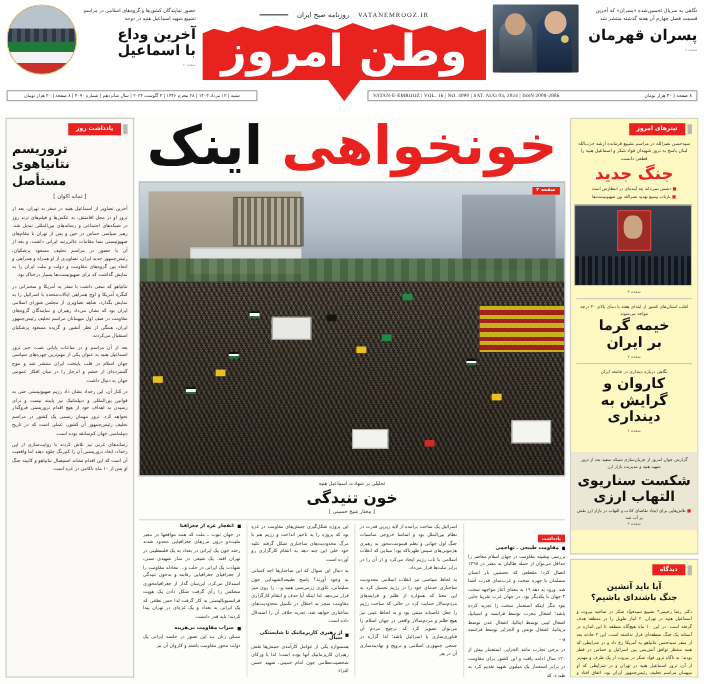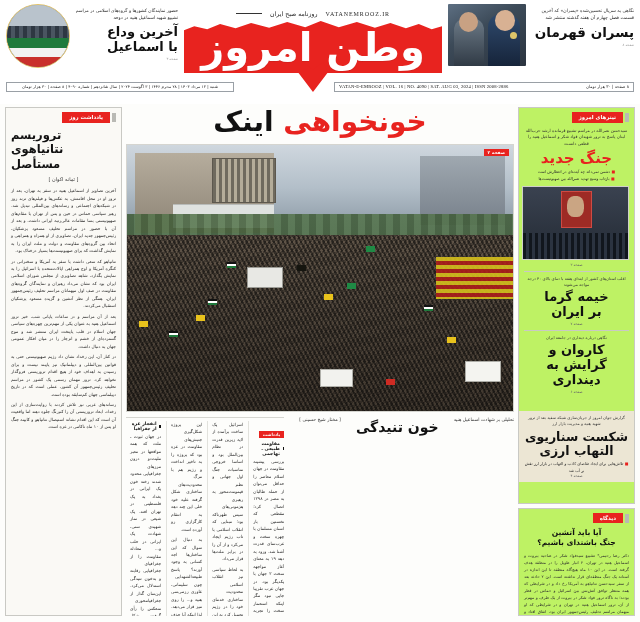--- a/index.html
+++ b/index.html
@@ -87,21 +87,21 @@
   .sec-tick{width:4px;height:9px;background:#b9b9b4;}
 
   .op-title{font-size:11.5px;font-weight:bold;line-height:1.3;text-align:left;color:#111;margin:2px 0 4px 0;}
   .op-byline{font-size:5px;text-align:center;color:#333;margin-bottom:5px;}
   .body-text{font-size:4.35px;line-height:1.72;text-align:justify;color:#2c2c2c;}
 
   
   .lead-kicker{font-size:6.6px;font-weight:bold;text-align:center;color:#151515;padding:5px 8px 2px 8px;line-height:1.4;}
   .lead-head{
     text-align:center;font-weight:bold;line-height:1;padding:1px 0 5px 0;
-    font-size:28px;letter-spacing:-1px;
+    font-size:49px;letter-spacing:-1px;
   }
   .lead-head .k1{color:#111;}
   .lead-head .k2{color:#e8231f;}
   .lead-photo{
     position:relative;width:100%;height:268px;overflow:hidden;background:#8e9aa5;border:1px solid #d5d5d0;box-sizing:border-box;
   }
   .ph-sky{position:absolute;inset:0;background:linear-gradient(180deg,#cfd7de 0%,#b3bfc9 16%,#9aa7b2 26%,#6e7b86 40%,#4c5560 100%);}
   .ph-bldgL{position:absolute;left:2%;top:3%;width:36%;height:30%;background:linear-gradient(180deg,#b6ad9d,#8d8475);}
   .ph-mural{position:absolute;left:22%;top:5%;width:16%;height:16%;background:repeating-linear-gradient(90deg,#6f6a5e 0 3px,#b4ac99 3px 6px);border:1px solid #5d584e;}
   .ph-bldgW{position:absolute;left:12%;top:22%;width:26%;height:9%;background:#dfe2e0;border-top:1px solid #b8bbb9;}
@@ -122,33 +122,33 @@
   .f-blk{background:#15150f;}
   .ph-truck{position:absolute;left:31%;top:46%;width:9%;height:7%;background:#e8e8e4;border:1px solid #9b9b95;}
   .ph-amb{position:absolute;left:50%;bottom:9%;width:8%;height:6%;background:#f2f2ee;border:1px solid #b0b0aa;}
   .ph-amb2{position:absolute;right:3%;bottom:11%;width:9%;height:7%;background:#f4f4f0;border:1px solid #adada7;}
   .ph-banner{position:absolute;right:0;top:42%;width:20%;height:16%;background:repeating-linear-gradient(180deg,#d6c01c 0 4px,#ad1f1a 4px 8px);opacity:.9;}
   .page-badge{
     position:absolute;right:4px;top:4px;background:#e8231f;color:#fff;font-size:4.4px;padding:1px 4px;font-weight:bold;z-index:5;
   }
 
   
-  .bot-wrap{flex:1;display:flex;flex-direction:row;min-height:0;padding-top:2px;gap:15px;}
+  .bot-wrap{flex:1;display:flex;flex-direction:column;min-height:0;padding-top:2px;}
   .bot-kicker{font-size:4.6px;text-align:center;color:#333;}
   .bot-head{font-size:14px;font-weight:bold;text-align:center;color:#111;margin:2px 0 2px 0;}
   .bot-byline{font-size:4.6px;text-align:center;color:#333;margin-bottom:4px;}
   .bot-cols{display:flex;gap:5px;flex:1;min-height:0;overflow:hidden;border-top:1px solid #d6d6d1;padding-top:3px;}
   .bot-col{flex:1;overflow:hidden;border-left:1px solid #e2e2dd;padding-left:4px;}
   .bot-col:last-child{border-left:none;}
   .sub-h{font-size:4.6px;font-weight:bold;color:#111;margin:0 0 2px 0;display:flex;align-items:center;gap:3px;justify-content:flex-start;}
   .bullet{width:3px;height:3px;background:#111;display:inline-block;}
   .mini-label{display:inline-flex;align-items:center;background:#e8231f;color:#fff;font-size:4.2px;font-weight:bold;padding:1px 4px;margin-bottom:3px;}
 
   
-  .blk{border:1px solid #c9c9c4;background:#bef264;padding:4px 5px;box-sizing:border-box;}
+  .blk{border:1px solid #c9c9c4;background:#fef9c3;padding:4px 5px;box-sizing:border-box;}
   .blk-titles{flex:0 0 auto;}
   .r-kick2{font-size:4.2px;line-height:1.6;text-align:center;color:#2e2e2e;margin-bottom:3px;}
   .r-bighead{font-size:15px;font-weight:bold;color:#e8231f;text-align:center;line-height:1.05;margin:2px 0 3px 0;}
   .r-bullets{font-size:3.9px;line-height:1.6;color:#2a2a2a;text-align:center;}
   .r-bullets span{color:#e8231f;}
   .r-photo2{width:100%;height:72px;position:relative;overflow:hidden;margin:4px 0 3px 0;background:#2a2f38;border:1px solid #cfcfc9;}
   .r-photo2 .wall{position:absolute;inset:0;background:linear-gradient(180deg,#3a4250 0%,#232a34 100%);}
   .r-photo2 .poster{position:absolute;left:36%;top:6%;width:28%;height:48%;background:#9e2b25;border:1px solid #cf4a43;}
   .r-photo2 .face{position:absolute;left:42%;top:12%;width:16%;height:30%;border-radius:40%;background:#caa583;}
   .r-photo2 .podium{position:absolute;left:41%;bottom:10%;width:18%;height:20%;background:#c9a43c;}

